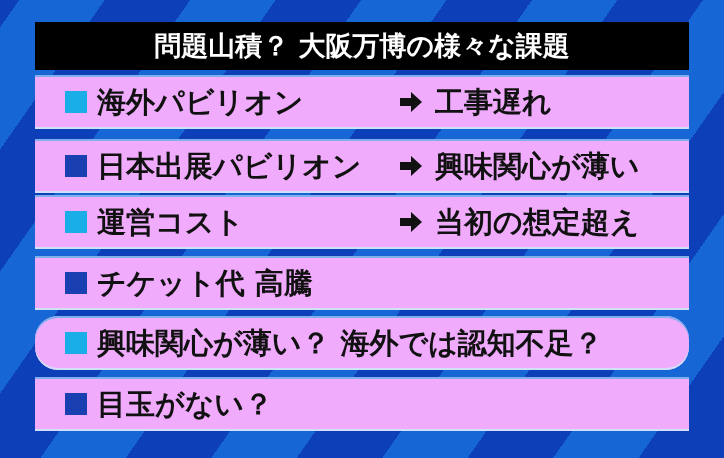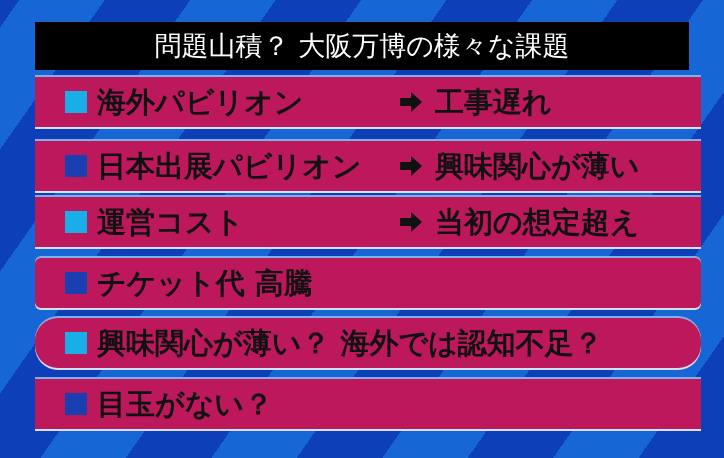--- a/index.html
+++ b/index.html
@@ -1,22 +1,22 @@
 <!DOCTYPE html>
 <html><head>
 <meta charset="utf-8">
 <style>
   html,body{margin:0;padding:0;}
   body{width:724px;height:458px;overflow:hidden;position:relative;
     font-family:"DejaVu Sans","Liberation Sans",sans-serif;
     background:repeating-linear-gradient(-55deg,#0d3fb8 0px,#0d3fb8 70px,#1766d6 70px,#1766d6 140px);}
   .title-bar{position:absolute;left:35px;top:22px;width:654px;height:48px;background:#000;
-    color:#fff;font-weight:normal;font-size:27px;display:flex;align-items:center;justify-content:center;letter-spacing:0px;}
-  .row{position:absolute;left:35px;width:654px;height:54px;background:#be185d;display:flex;align-items:center;
-    box-shadow:0 2px 0 #7fb0ec inset, 0 -2px 0 #cfe0f7 inset;padding-left:12px;}
+    color:#fff;font-weight:bold;font-size:27px;display:flex;align-items:center;justify-content:center;letter-spacing:0px;}
+  .row{position:absolute;left:35px;width:654px;height:54px;background:#f0abfc;display:flex;align-items:center;
+    box-shadow:0 2px 0 #7fb0ec inset, 0 -2px 0 #cfe0f7 inset;}
   .marker{position:absolute;left:30px;width:22px;height:22px;top:16px;}
   .label{position:absolute;left:62px;top:0;height:54px;line-height:54px;font-size:29px;font-weight:bold;color:#111;white-space:nowrap;}
   .arrow{position:absolute;left:363px;top:15px;width:26px;height:24px;}
   .result{position:absolute;left:400px;top:0;height:54px;line-height:54px;font-size:29px;font-weight:bold;color:#111;white-space:nowrap;}
 </style>
 </head>
 <body>
 
 <div class="title-bar">問題山積？ 大阪万博の様々な課題</div>
 
@@ -40,21 +40,21 @@
 
 <div class="row" style="top:195px;">
   <span class="marker" style="background:#1aaee8;"></span>
   <span class="label">運営コスト</span>
   <svg class="arrow" viewBox="0 0 26 24">
       <path d="M2 8 H13 V2 L24 12 L13 22 V16 H2 Z" fill="#111"></path>
     </svg>
   <span class="result">当初の想定超え</span>
 </div>
 
-<div class="row" style="top:256px;border-radius:6px;">
+<div class="row" style="top:256px;">
   <span class="marker" style="background:#1a3fb0;"></span>
   <span class="label">チケット代 高騰</span>
 </div>
 
 <div class="row" style="top:316px;border-radius:23px;">
   <span class="marker" style="background:#1aaee8;"></span>
   <span class="label">興味関心が薄い？ 海外では認知不足？</span>
 </div>
 
 <div class="row" style="top:377px;">

